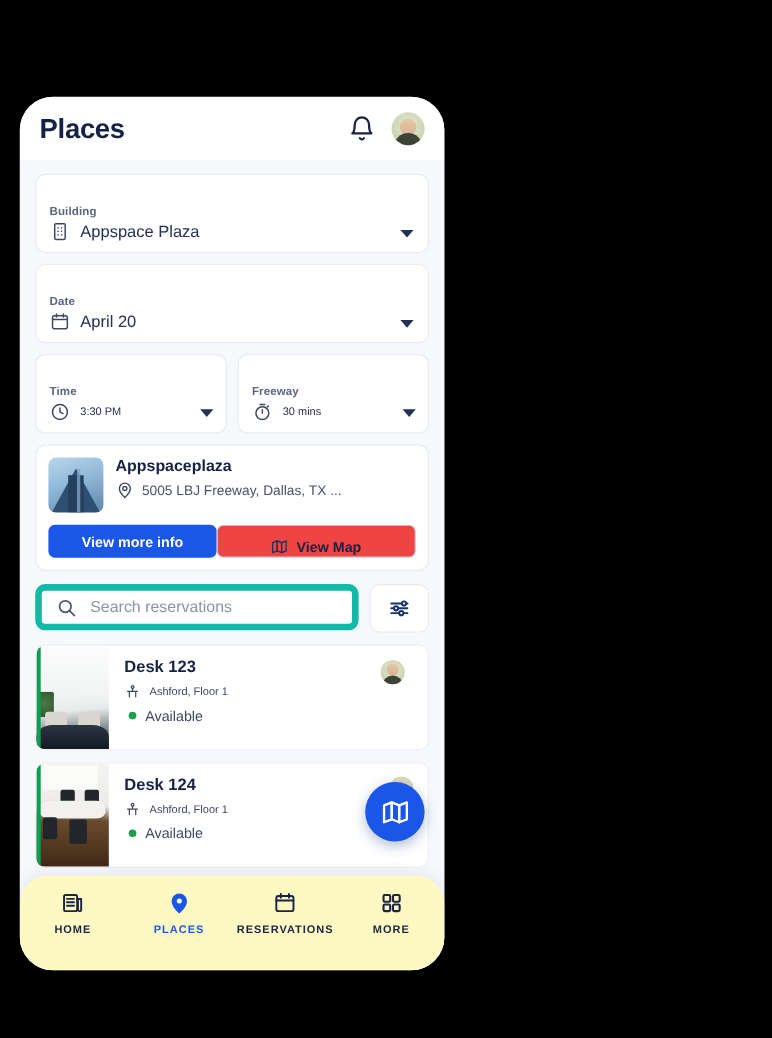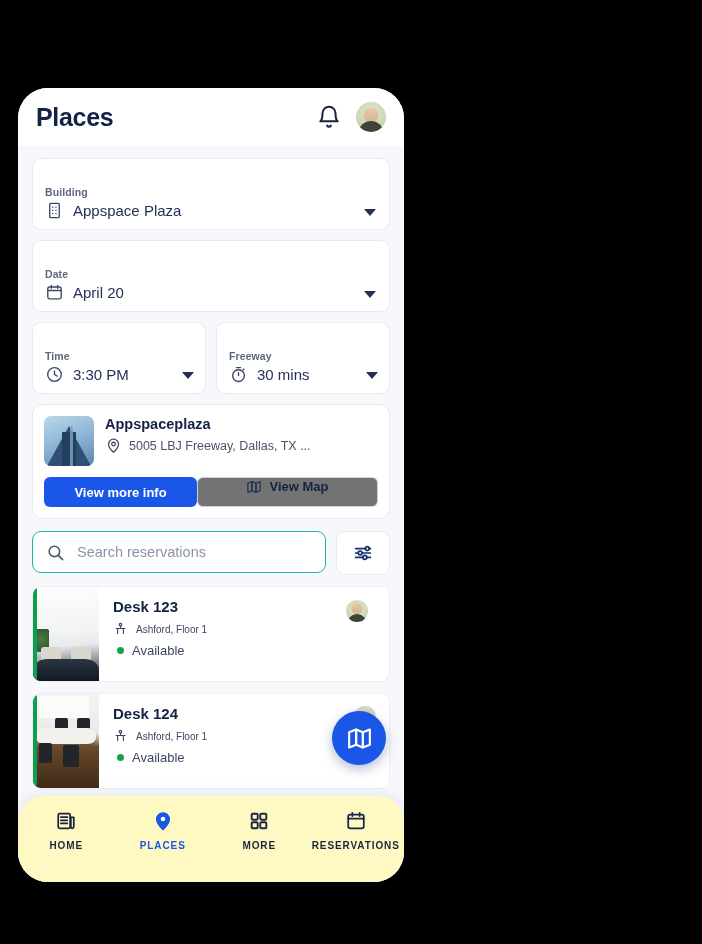--- a/index.html
+++ b/index.html
@@ -62,21 +62,21 @@
   .field-icon{width:19px;height:19px;flex:0 0 19px;margin-right:9px;display:block;}
   .field-value{font-size:15px;color:#2b3category;color:#243055;}
   .caret{
     position:absolute;right:13px;bottom:13px;width:0;height:0;
     border-left:6px solid transparent;border-right:6px solid transparent;
     border-top:7px solid #243055;
   }
   .field-row{display:flex;gap:10px;}
   .field-row .field{flex:1;margin-bottom:10px;}
   .field-row .caret{right:11px;bottom:14px;}
-  .field-row .field-value{font-size:15px;}
+  .field-row .field-value{font-size:10px;}
 
   
   .place-card{
     background:#fff;border:1px solid #e6eaf1;border-radius:10px;
     padding:11px;margin-bottom:12px;
   }
   .place-top{display:flex;align-items:flex-start;}
   .place-thumb{
     width:50px;height:50px;border-radius:7px;flex:0 0 50px;margin-right:11px;
     overflow:hidden;position:relative;
@@ -98,29 +98,29 @@
   .place-addr-row{display:flex;align-items:center;}
   .pin{width:17px;height:17px;flex:0 0 17px;margin-right:7px;display:block;}
   .place-addr{font-size:12.5px;color:#48526b;white-space:nowrap;overflow:hidden;}
   .place-btns{display:flex;margin-top:11px;}
   .btn-primary{
     flex:0 0 153px;height:30px;background:#1a56e8;color:#fff;border:none;
     border-radius:6px;font-size:13px;font-weight:bold;cursor:pointer;
     font-family:inherit;display:flex;align-items:center;justify-content:center;
   }
   .btn-outline{
-    flex:1;height:30px;background:#737373;color:#152145;border:1px solid #c9d2e0;
+    flex:1;height:30px;background:#ef4444;color:#152145;border:1px solid #c9d2e0;
     border-radius:6px;font-size:13px;font-weight:bold;cursor:pointer;
-    font-family:inherit;display:flex;align-items:flex-start;justify-content:center;gap:7px;
+    font-family:inherit;display:flex;align-items:flex-end;justify-content:center;gap:7px;
   }
 
   
   .search-row{display:flex;gap:10px;margin-bottom:11px;}
   .search-box{
-    flex:1;height:42px;background:#fff;border:1px solid #14b8a6;border-radius:9px;
+    flex:1;height:42px;background:#fff;border:6px solid #14b8a6;border-radius:9px;
     display:flex;align-items:center;padding:0 13px;box-sizing:border-box;
   }
   .search-icon{width:19px;height:19px;flex:0 0 19px;margin-right:10px;display:block;}
   .search-input{
     flex:1;border:none;outline:none;font-size:14.5px;color:#243055;
     font-family:inherit;background:transparent;
   }
   .search-input::placeholder{color:#8b94a8;}
   .filter-btn{
     width:52px;height:42px;background:#fff;border:1px solid #e6eaf1;border-radius:9px;
@@ -436,31 +436,31 @@
         <div class="navlabel">HOME</div>
       </div>
       <div class="navitem active">
         <svg width="22" height="22" viewBox="0 0 24 24" fill="#1a56e8" stroke="#1a56e8" stroke-width="1.3" stroke-linejoin="round">
           <path d="M12 21.5s7-6.3 7-11.4A7 7 0 0 0 5 10.1c0 5.1 7 11.4 7 11.4z"></path>
           <circle cx="12" cy="9.9" r="2.5" fill="#ffffff" stroke="none"></circle>
         </svg>
         <div class="navlabel">PLACES</div>
       </div>
       <div class="navitem">
+        <svg width="22" height="22" viewBox="0 0 24 24" fill="none" stroke="#1b2440" stroke-width="1.9" stroke-linecap="round" stroke-linejoin="round">
+          <rect x="3.5" y="5" width="17" height="15" rx="2.2"></rect>
+          <path d="M3.5 9.5h17M8 3v3.6M16 3v3.6"></path>
+        </svg>
+        <div class="navlabel">RESERVATIONS</div>
+      </div>
+      <div class="navitem">
         <svg width="22" height="22" viewBox="0 0 24 24" fill="none" stroke="#1b2440" stroke-width="2.1" stroke-linejoin="round">
           <rect x="4" y="4" width="6.6" height="6.6" rx="1.3"></rect>
           <rect x="13.4" y="4" width="6.6" height="6.6" rx="1.3"></rect>
           <rect x="4" y="13.4" width="6.6" height="6.6" rx="1.3"></rect>
           <rect x="13.4" y="13.4" width="6.6" height="6.6" rx="1.3"></rect>
         </svg>
         <div class="navlabel">MORE</div>
       </div>
-      <div class="navitem">
-        <svg width="22" height="22" viewBox="0 0 24 24" fill="none" stroke="#1b2440" stroke-width="1.9" stroke-linecap="round" stroke-linejoin="round">
-          <rect x="3.5" y="5" width="17" height="15" rx="2.2"></rect>
-          <path d="M3.5 9.5h17M8 3v3.6M16 3v3.6"></path>
-        </svg>
-        <div class="navlabel">RESERVATIONS</div>
-      </div>
     </div>
 
   </div>
 </div>
 
 </body></html>

